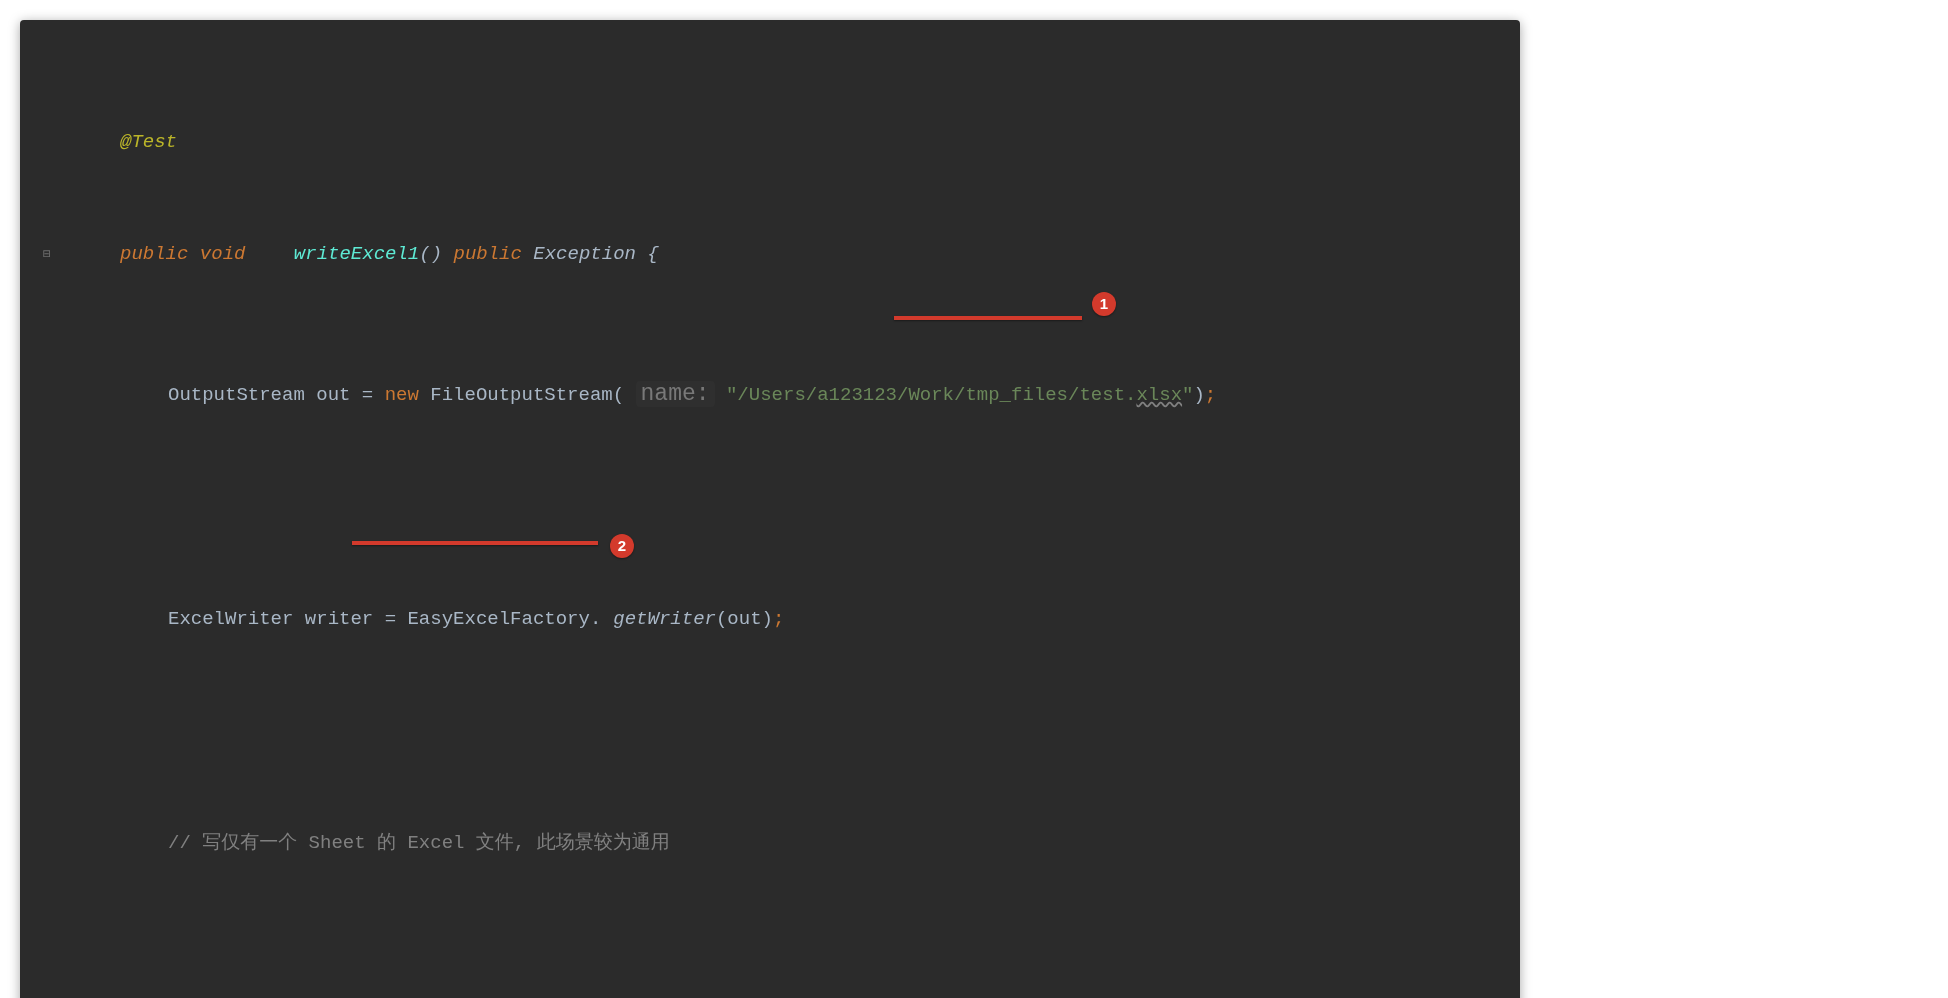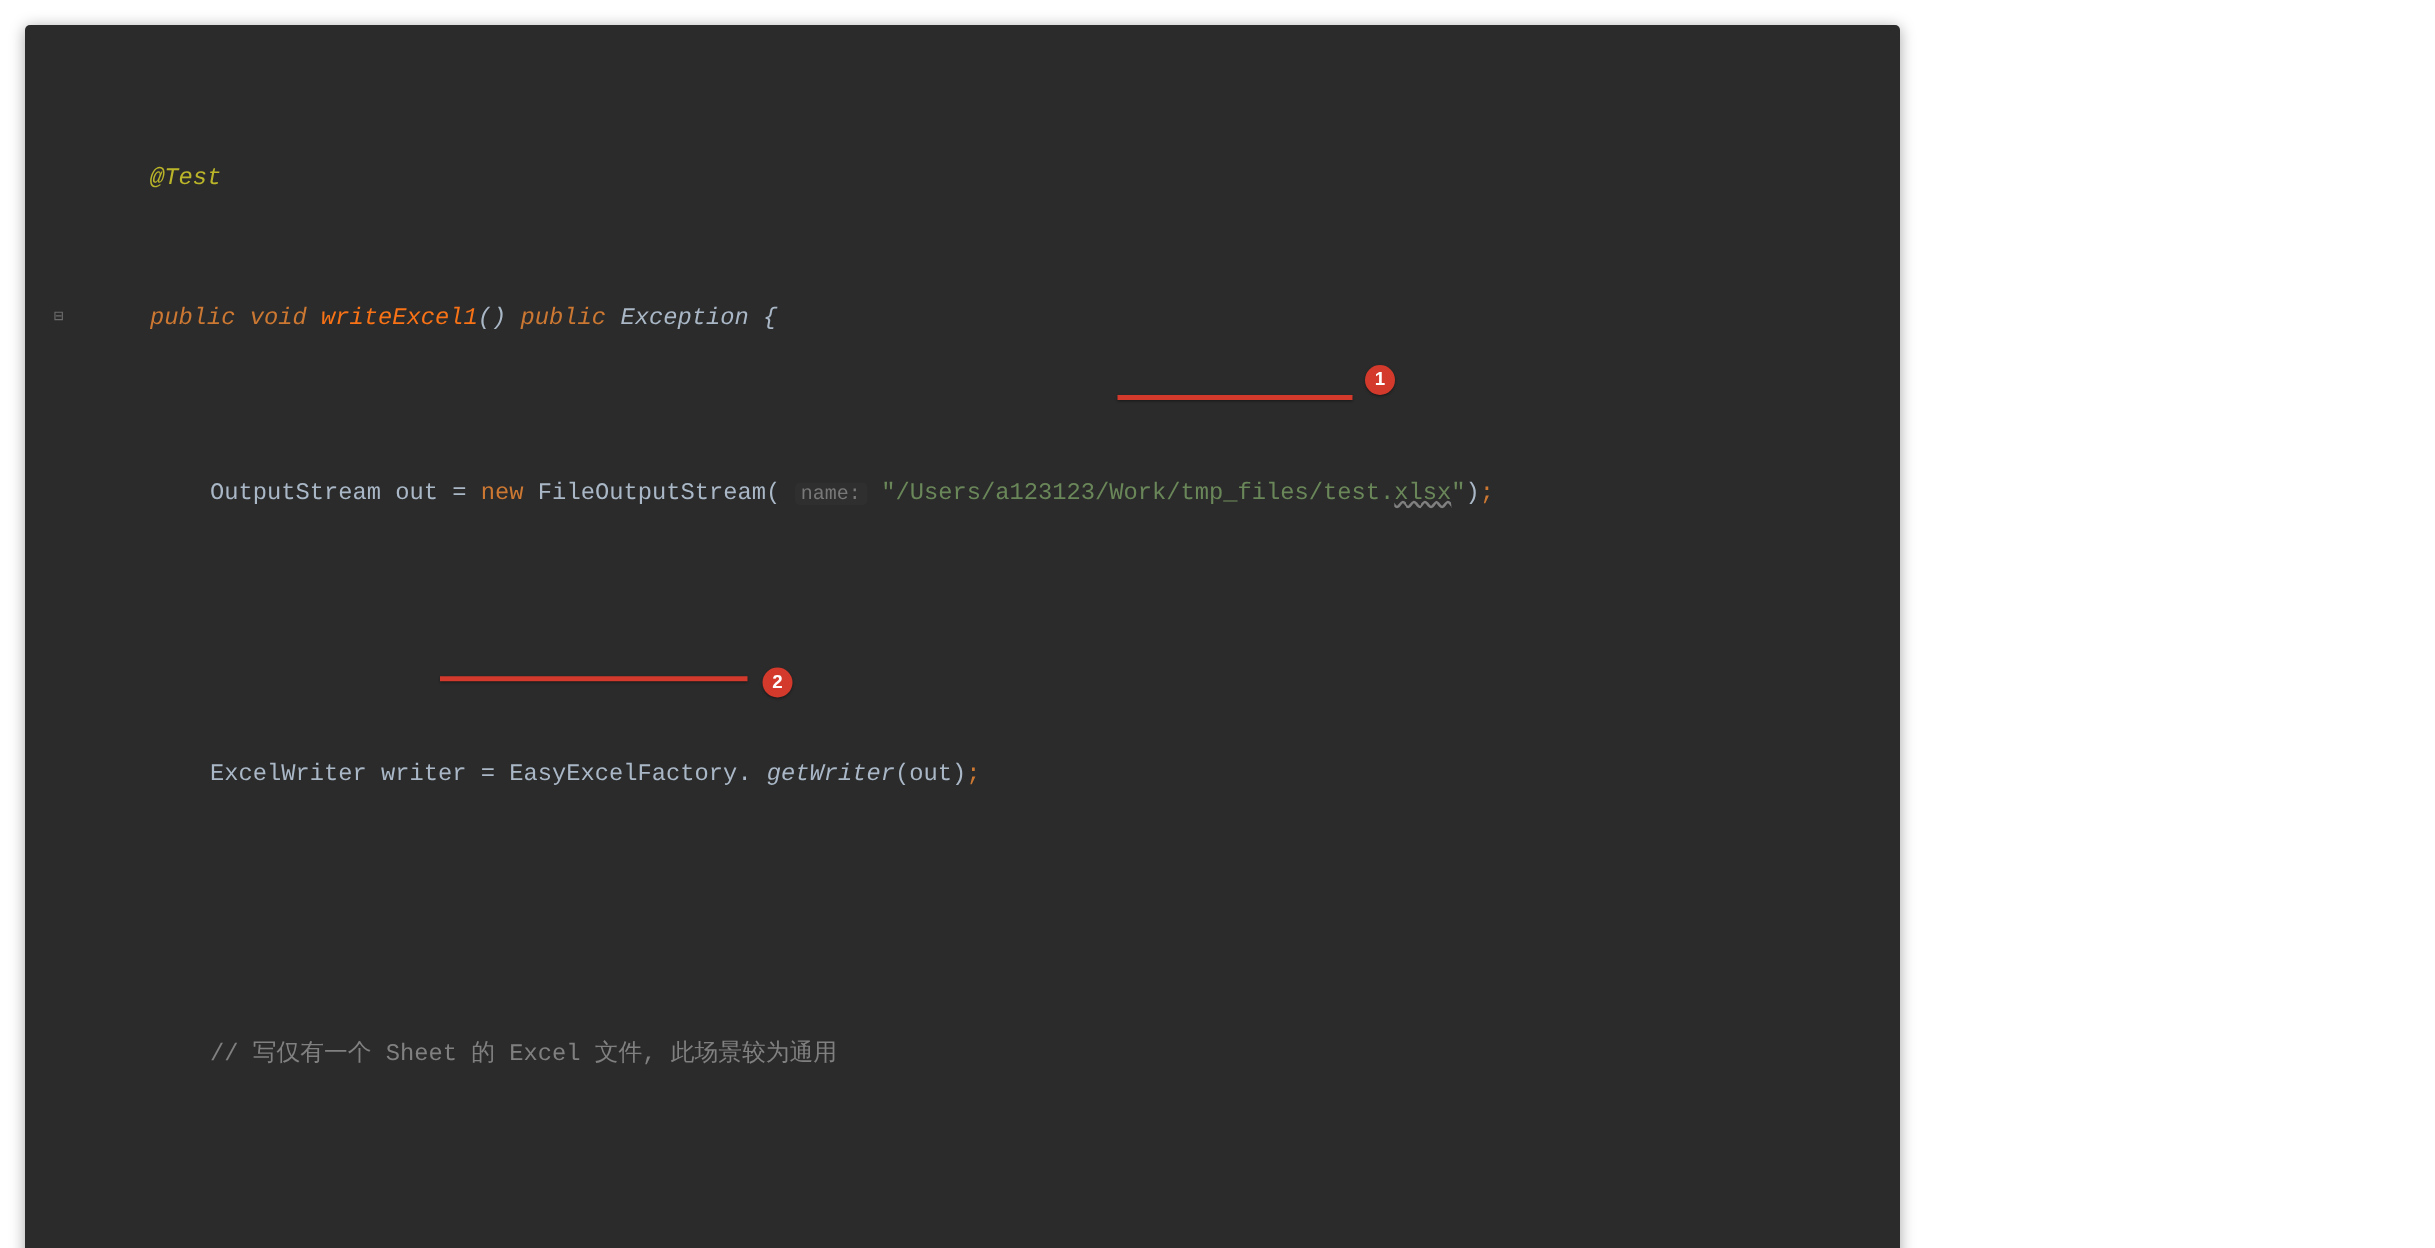--- a/index.html
+++ b/index.html
@@ -43,30 +43,30 @@
       color: #5a5a5a;
       font-size: 14px;
       user-select: none;
     }
     .fold-icon {
       color: #6b6b6b;
       font-size: 13px;
     }
     .annotation { color: #bbb529; }
     .keyword { color: #cc7832; }
-    .methodname { color: #f97316; }
+    .methodname { color: #5eead4; margin-left: 37px; }
     .identifier { color: #a9b7c6; }
     .comment { color: #808080; }
     .staticmethod { color: #a9b7c6; font-style: italic; margin-left: 12px; }
     .param-hint {
       color: #787878;
       background: #2f2f2f;
       border-radius: 4px;
       padding: 0 5px;
-      font-size: 16px;
+      font-size: 23px;
     }
     .soft-string { color: #6a8759; }
     .underline-wavy {
       text-decoration: underline wavy #808080;
       text-decoration-skip-ink: none;
     }
     .badge {
       position: absolute;
       width: 24px;
       height: 24px;

